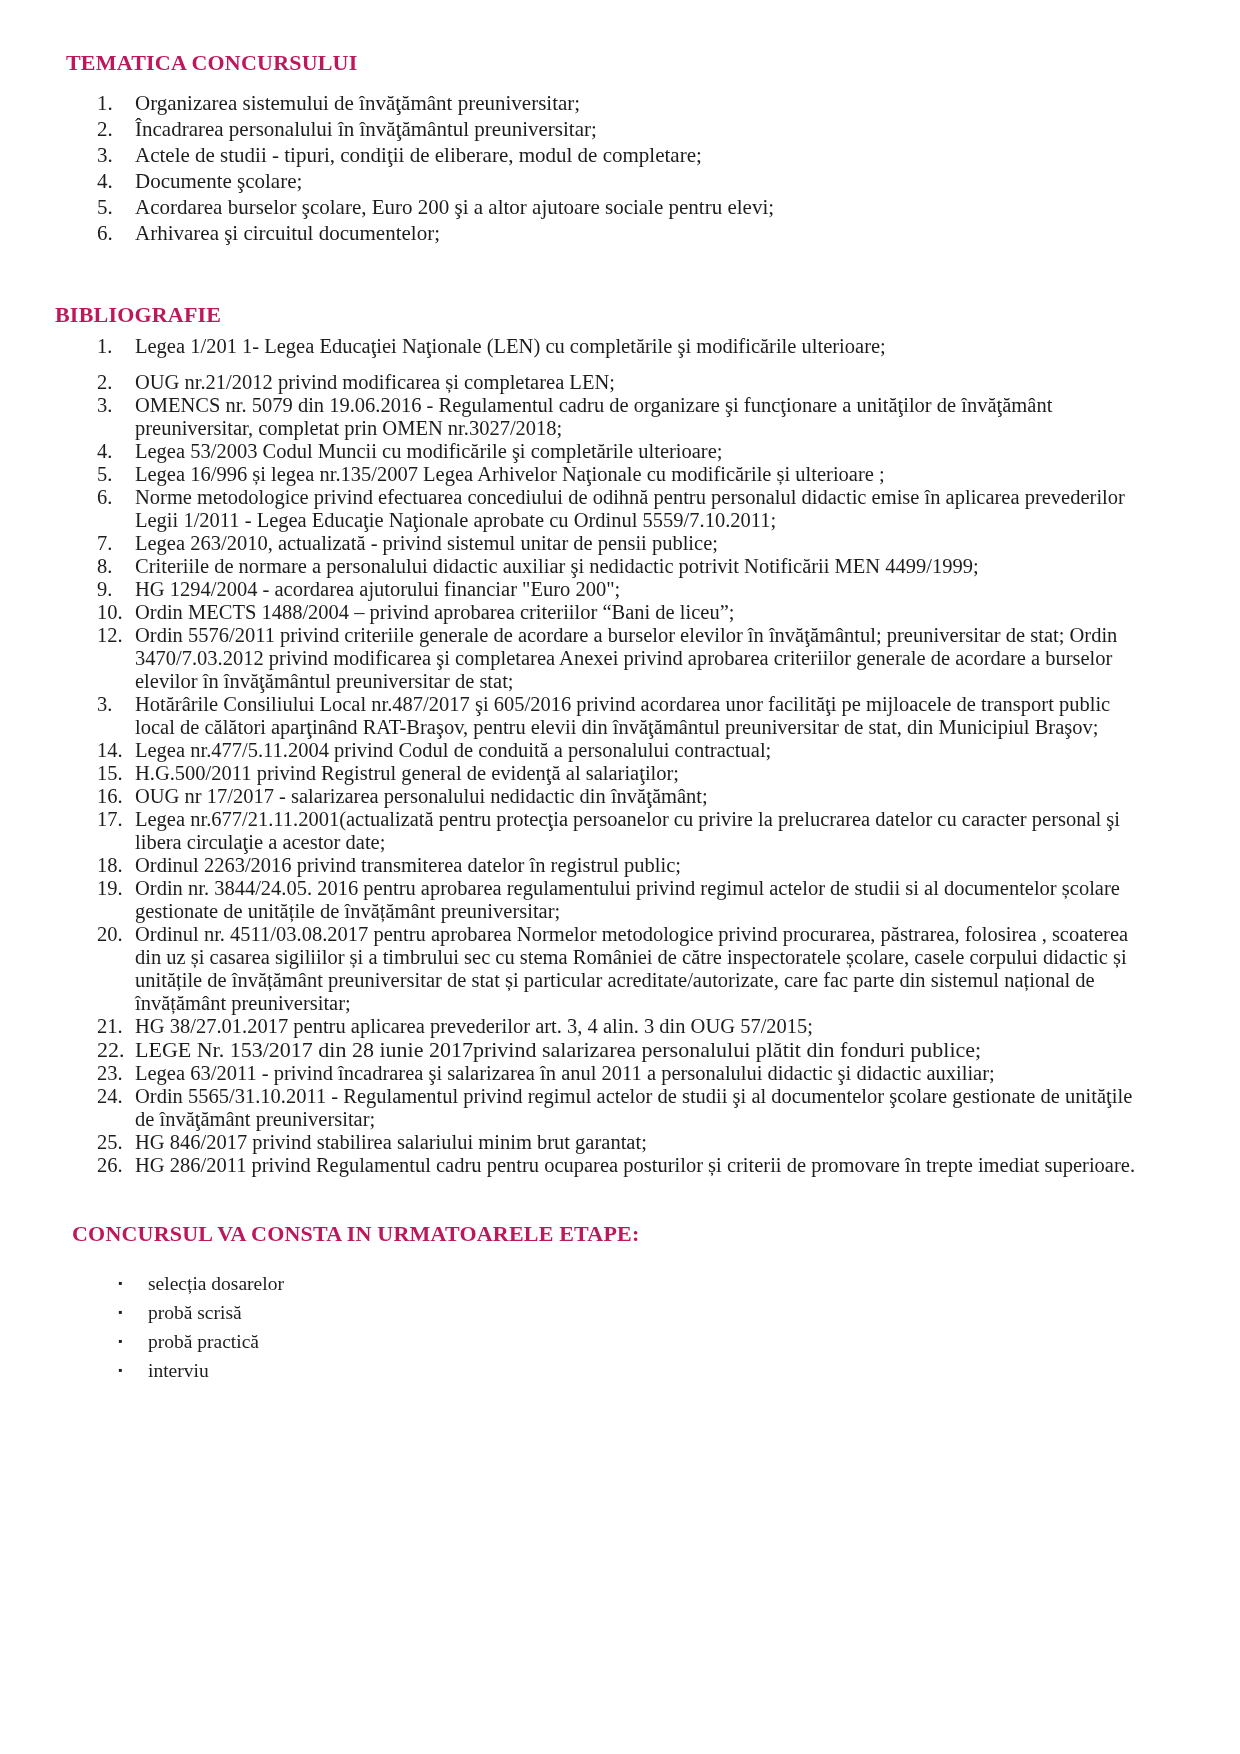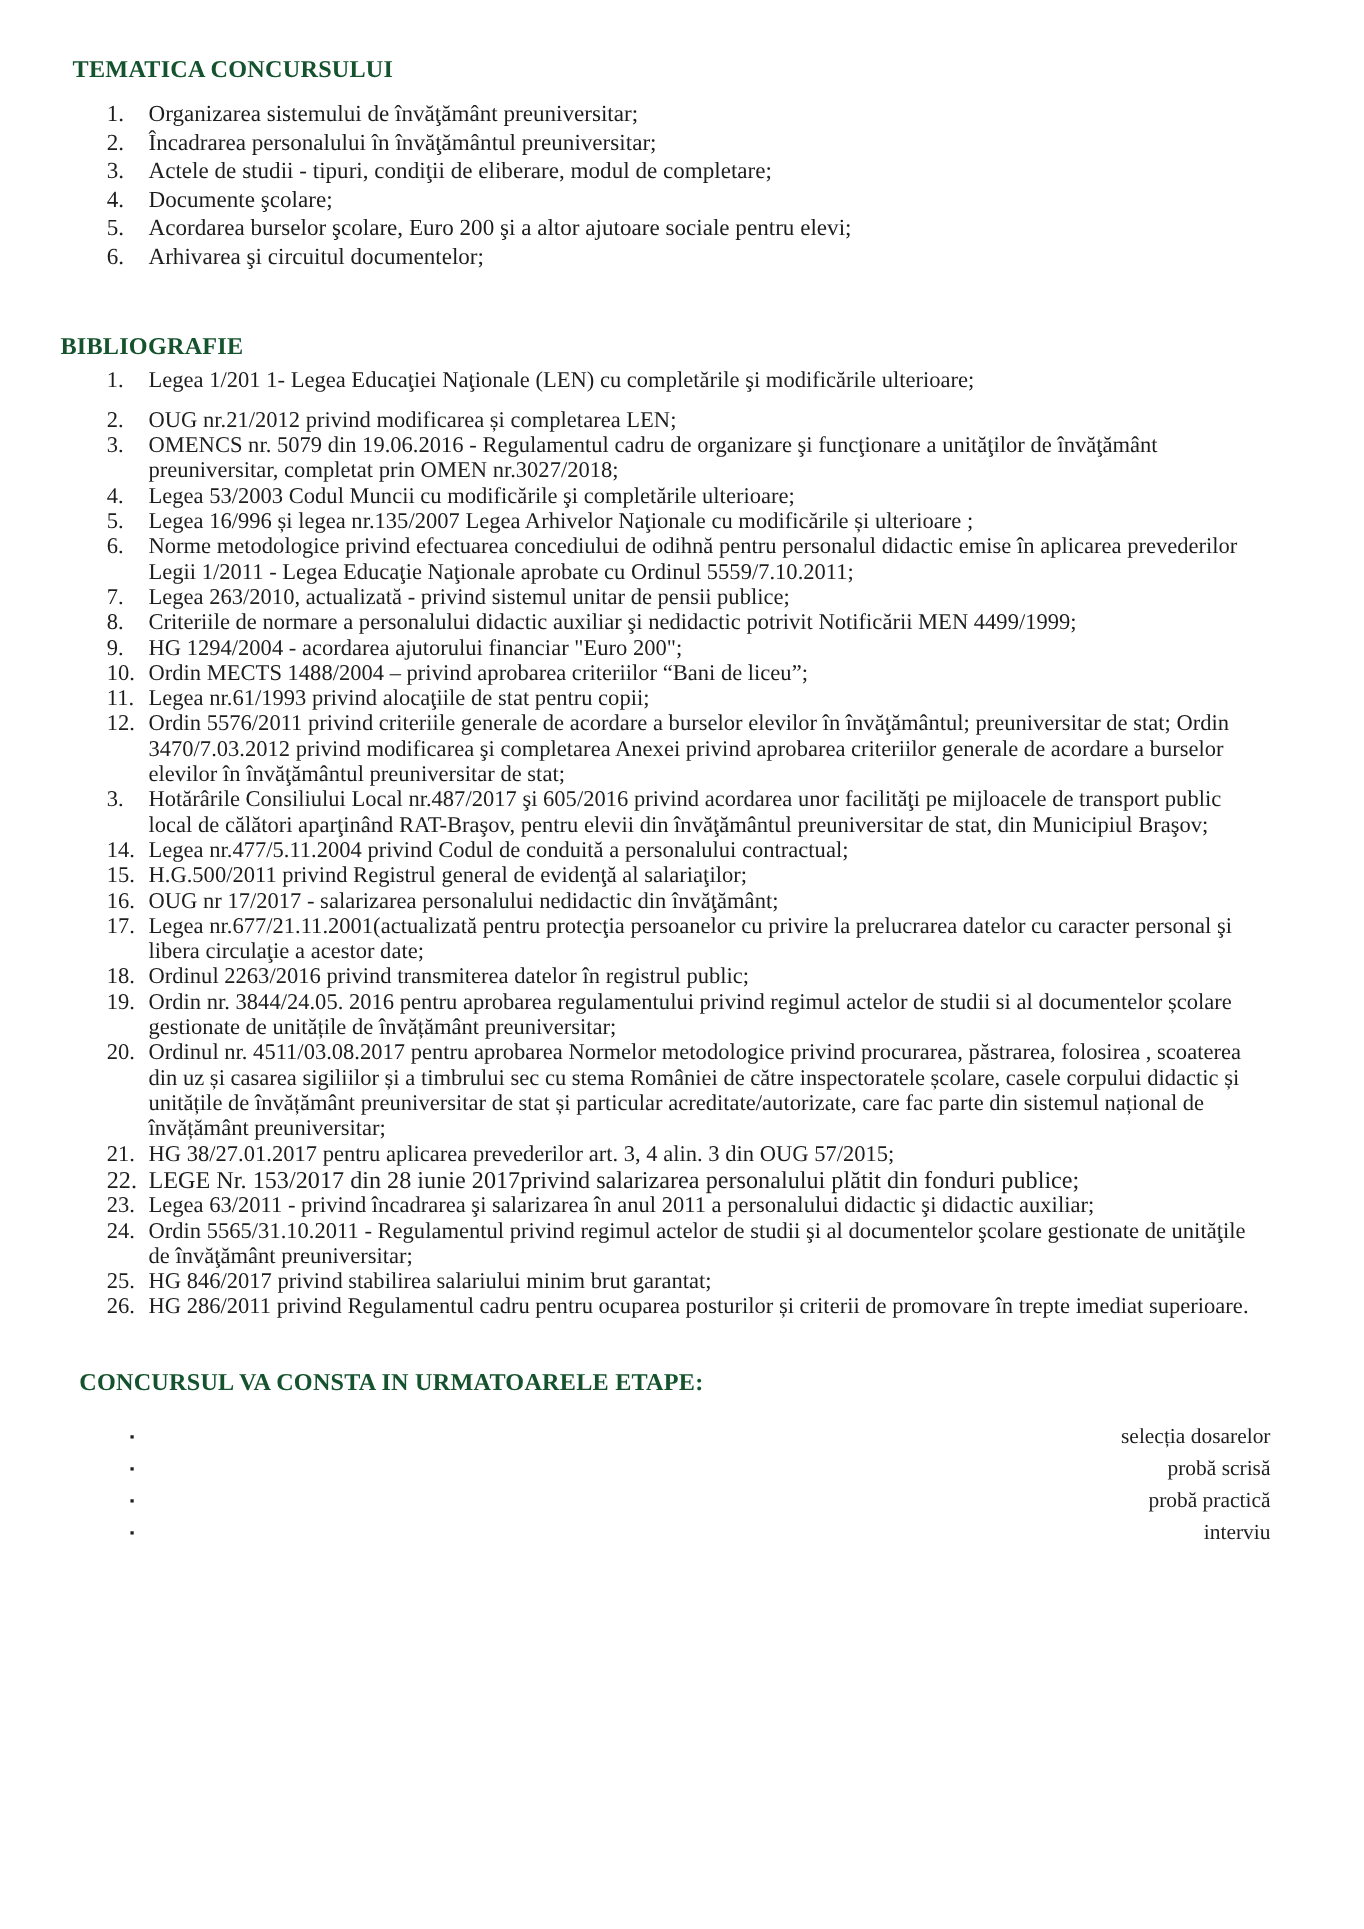--- a/index.html
+++ b/index.html
@@ -7,39 +7,39 @@
     width:1240px;height:1754px;
     background:#ffffff;
     color:#1d1d1d;
     font-family:"Liberation Serif","DejaVu Serif",serif;
     overflow:hidden;
     -webkit-font-smoothing:antialiased;
   }
   .page{box-sizing:border-box;width:1240px;height:1754px;padding:50px 85px 0 55px;}
   h1.sec-title{
     font-size:22px;line-height:25px;font-weight:bold;
-    margin:0;color:#14532d;letter-spacing:.2px;
+    margin:0;color:#be185d;letter-spacing:.2px;
   }
   #tematica-title{margin-left:11px;margin-bottom:15px;}
   #bib-title{margin-top:56px;margin-bottom:8px;}
   #etape-title{margin-top:44px;margin-left:17px;margin-bottom:23px;}
 
   .t-row{display:flex;font-size:21px;line-height:26px;}
   .t-row .num{flex:none;width:38px;margin-left:42px;}
   .t-row .txt{flex:1;}
 
   .b-row{display:flex;font-size:20.5px;line-height:23px;}
   .b-row .num{flex:none;width:38px;margin-left:42px;}
   .b-row .txt{flex:1;max-width:1020px;}
   .b-row.spacer{margin-bottom:13px;}
   .b-row.large{font-size:22px;line-height:24px;justify-content:center;}
 
   .e-row{display:flex;font-size:19.5px;line-height:29px;}
   .e-row .bullet{flex:none;width:30px;margin-left:63px;font-size:12px;line-height:29px;}
-  .e-row .txt{flex:1;text-align:right;}
+  .e-row .txt{flex:1;}
 </style>
 </head>
 <body>
 
 <div class="page">
 
   <section>
     <h1 class="sec-title" id="tematica-title">TEMATICA CONCURSULUI</h1>
     <div id="tematica-list">
         <div class="t-row">
@@ -106,24 +106,20 @@
         </div>
         <div class="b-row">
           <span class="num">9.</span>
           <span class="txt">HG 1294/2004 - acordarea ajutorului financiar "Euro 200";</span>
         </div>
         <div class="b-row">
           <span class="num">10.</span>
           <span class="txt">Ordin MECTS 1488/2004 – privind aprobarea criteriilor “Bani de liceu”;</span>
         </div>
         <div class="b-row">
-          <span class="num">11.</span>
-          <span class="txt">Legea nr.61/1993 privind alocaţiile de stat pentru copii;</span>
-        </div>
-        <div class="b-row">
           <span class="num">12.</span>
           <span class="txt">Ordin 5576/2011 privind criteriile generale de acordare a burselor elevilor în învăţământul; preuniversitar de stat; Ordin 3470/7.03.2012 privind modificarea şi completarea Anexei privind aprobarea criteriilor generale de acordare a burselor elevilor în învăţământul preuniversitar de stat;</span>
         </div>
         <div class="b-row">
           <span class="num">3.</span>
           <span class="txt">Hotărârile Consiliului Local nr.487/2017 şi 605/2016 privind acordarea unor facilităţi pe mijloacele de transport public local de călători aparţinând RAT-Braşov, pentru elevii din învăţământul preuniversitar de stat, din Municipiul Braşov;</span>
         </div>
         <div class="b-row">
           <span class="num">14.</span>
           <span class="txt">Legea nr.477/5.11.2004 privind Codul de conduită a personalului contractual;</span>

